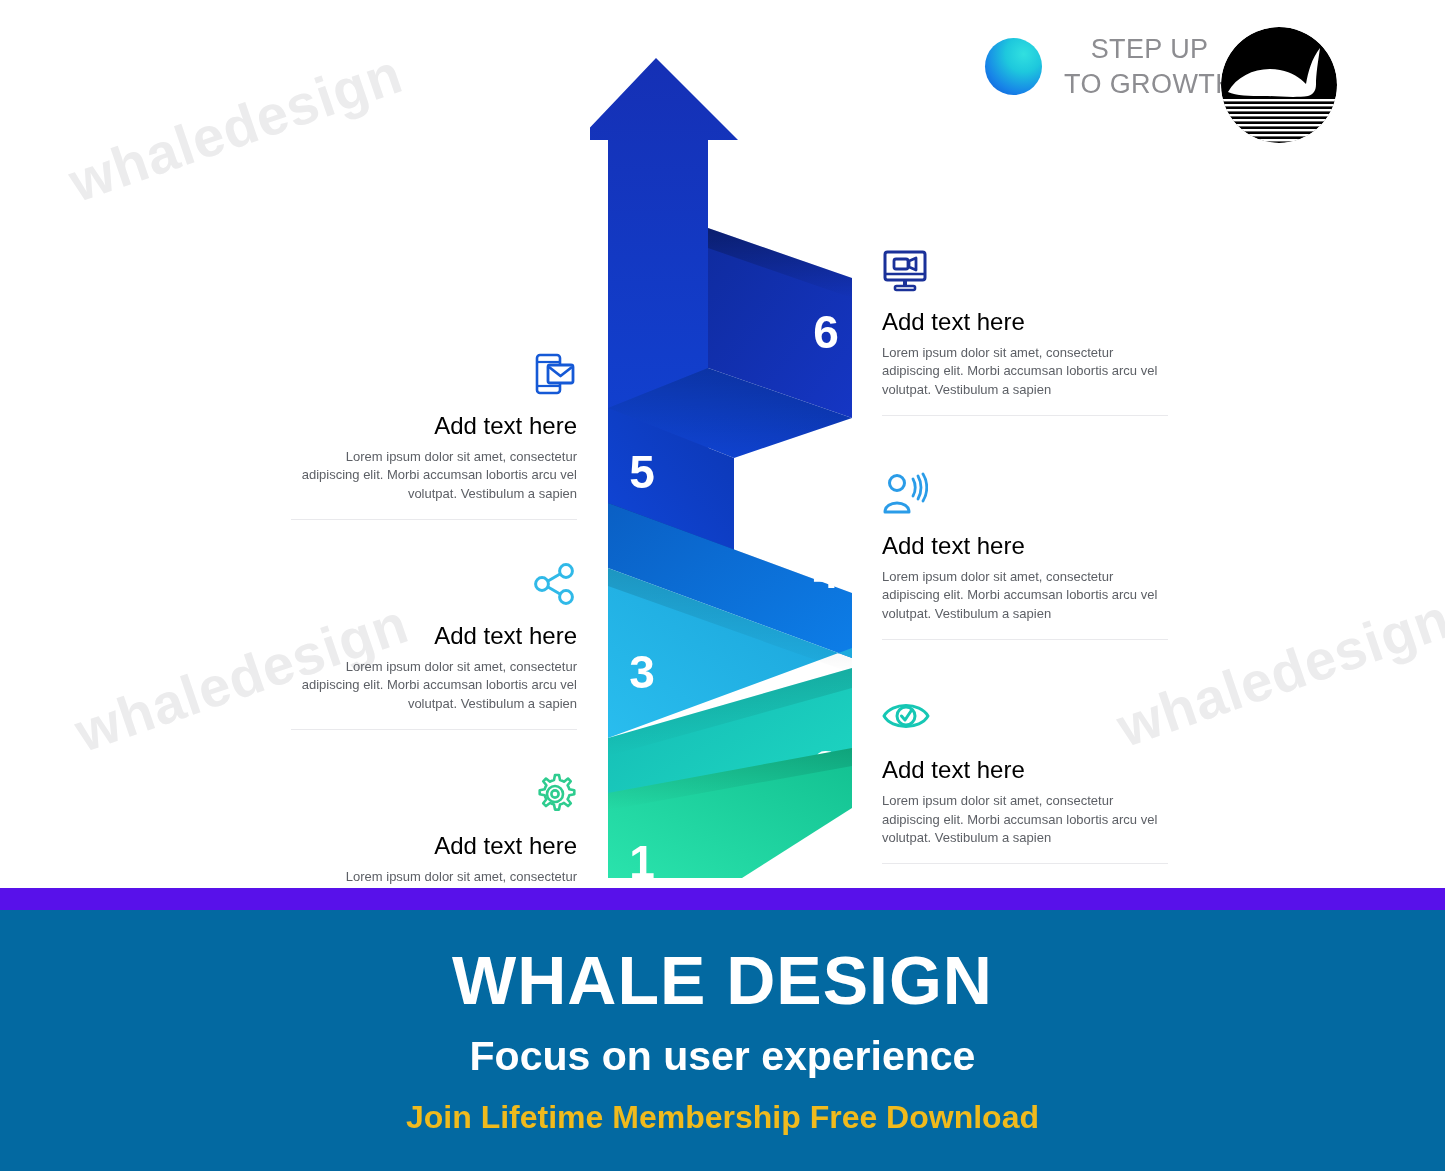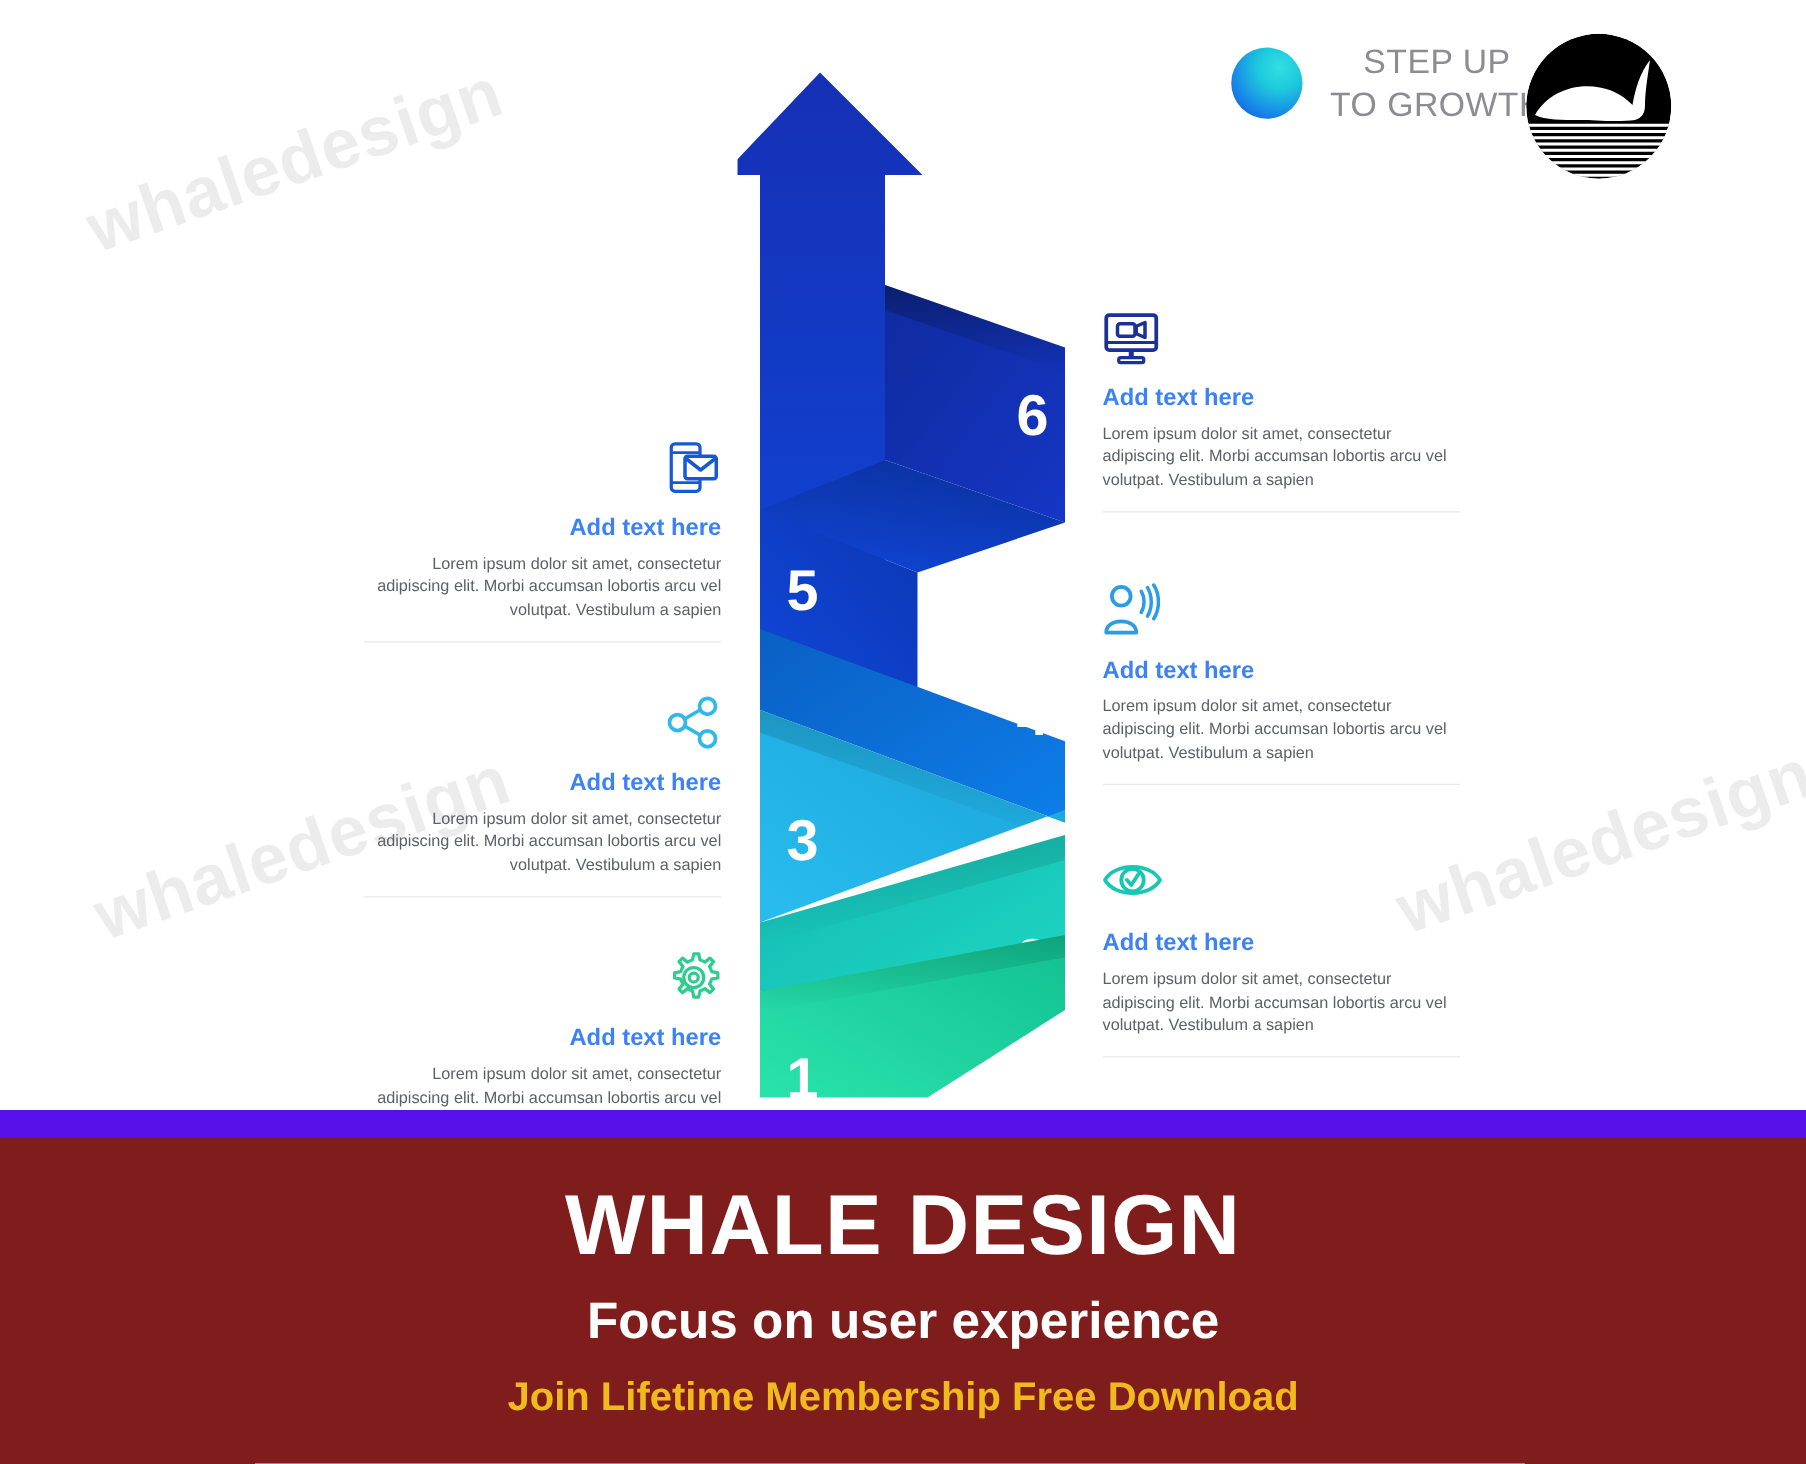--- a/index.html
+++ b/index.html
@@ -53,30 +53,30 @@
 
   
   .col{position:absolute;width:286px;}
   .col-left{left:291px;top:352px;text-align:right;}
   .col-right{left:882px;top:248px;text-align:left;}
 
   .item{position:relative;}
   .item-icon{height:46px;margin-bottom:14px;display:flex;}
   .col-left  .item-icon{justify-content:flex-end;}
   .col-right .item-icon{justify-content:flex-start;}
-  .item-title{font-size:19px;font-weight:700;color:#3b82f6;margin:0 0 7px 0;line-height:1.2;}
+  .item-title{font-size:24px;font-weight:400;color:#000000;margin:0 0 7px 0;line-height:1.2;}
   .item-body{font-size:13px;color:#5d6066;line-height:1.42;margin:0;}
   .item-rule{height:1px;background:#e9e9ec;margin-top:16px;}
 
   .col-left  .item{margin-bottom:42px;}
   .col-right .item{margin-bottom:56px;}
   .col-left  .item-body{margin-left:auto;}
 
   
-  .banner{position:absolute;left:0;top:888px;width:1445px;height:283px;background:#7f1d1d;}
+  .banner{position:absolute;left:0;top:888px;width:1445px;height:283px;background:#0369a1;}
   .banner-bar{position:absolute;left:0;top:0;width:1445px;height:22px;background:#5811ea;}
   .banner-inner{position:absolute;left:0;top:22px;width:1445px;text-align:center;}
   .banner-title{
     font-family:"Liberation Sans Narrow","Liberation Sans",sans-serif;
     font-size:68px;font-weight:700;color:#ffffff;letter-spacing:1px;
     margin-top:36px;line-height:1;
   }
   .banner-sub{
     font-family:"Liberation Sans Narrow","Liberation Sans",sans-serif;
     font-size:41px;font-weight:700;color:#ffffff;margin-top:22px;line-height:1;

